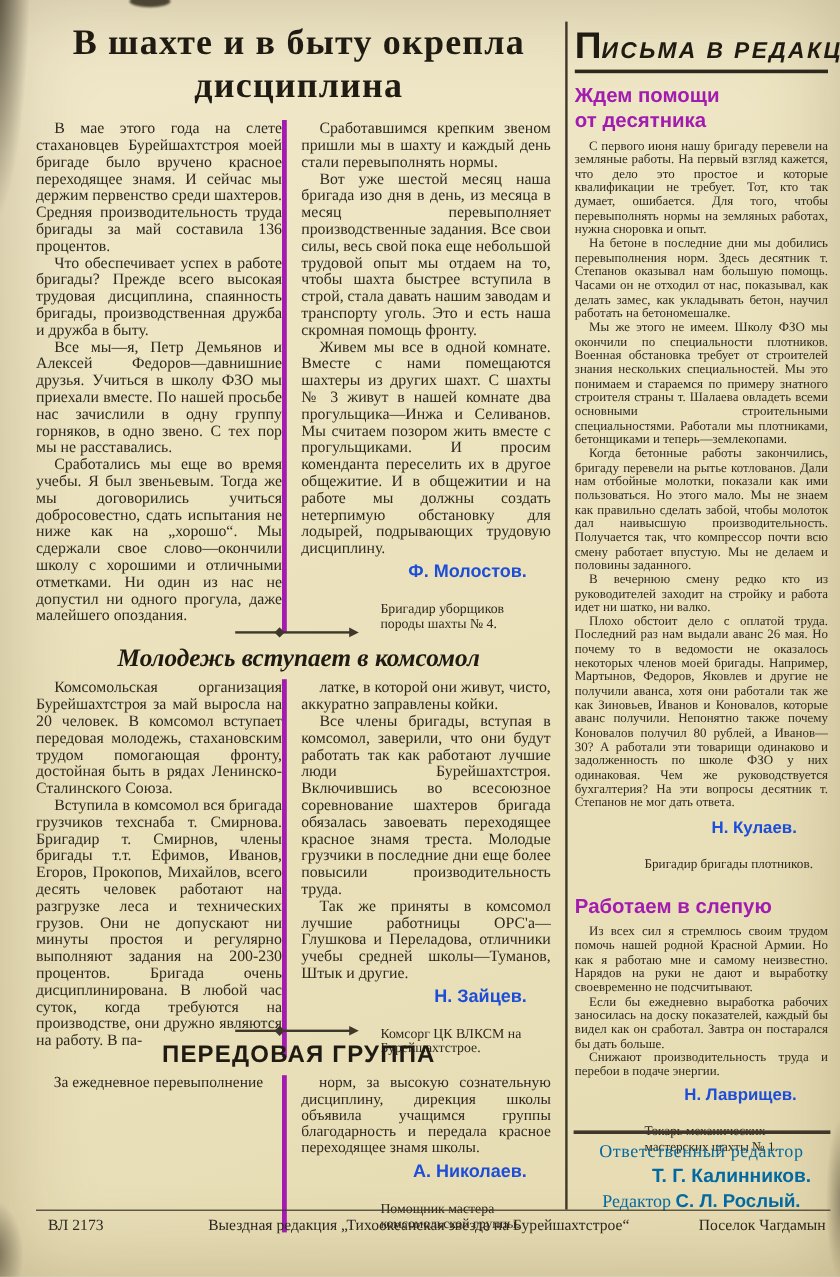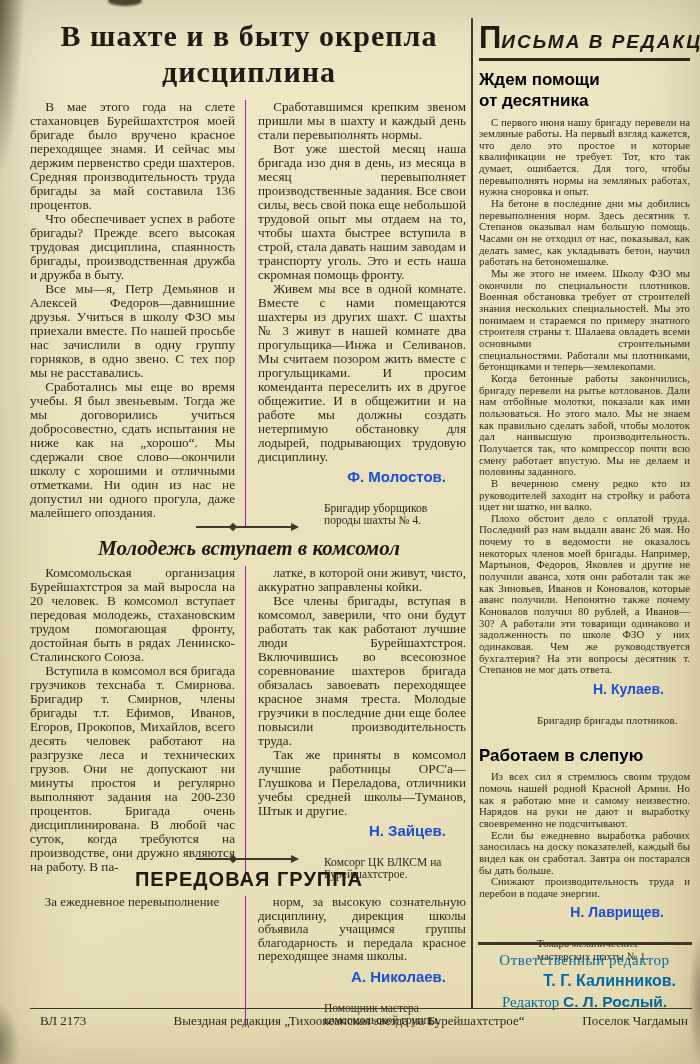--- a/index.html
+++ b/index.html
@@ -23,21 +23,21 @@
   .hline{position:absolute;background:#3f382a;height:1px;}
   .hline.thick{height:3px;}
 
   
   #headline{
     position:absolute;left:30px;top:18px;width:438px;text-align:center;
     font-weight:bold;font-size:30px;line-height:1.2;color:#1f1a12;
     letter-spacing:1px;
   }
   .cols{position:absolute;left:30px;width:438px;display:flex;}
-  .col1{width:205px;padding-right:10px;border-right:1px solid #a21caf;}
+  .col1{width:205px;border-right:4px solid #a21caf;}
   .col2{width:208px;padding-left:12px;}
   .cols .para{margin:0;text-indent:1.15em;text-align:justify;
     font-size:13.2px;line-height:1.06;}
   #art1{top:100px;}
   #sec2{top:566px;}
   #sec3{top:896px;}
   #sec3 .para{font-size:12.9px;line-height:1.05;}
 
   .sig{font-family:"Liberation Sans",sans-serif;font-weight:bold;
     font-size:15px;text-align:right;padding-right:20px;margin-top:4px;color:#1d4ed8;}
@@ -69,21 +69,21 @@
   #letterA{top:20px;}
   #letterB{top:737px;}
   #masthead{
     font-family:"Liberation Sans",sans-serif;font-style:italic;font-weight:bold;
     color:#1f1a12;border-bottom:3px solid #2e281c;padding-bottom:2px;
     letter-spacing:2px;font-size:19px;white-space:nowrap;
   }
   #masthead .cap{font-size:31px;font-style:normal;letter-spacing:0;}
   .letter-title{
     font-family:"Liberation Sans",sans-serif;font-weight:bold;font-size:17px;
-    line-height:1.25;color:#000000;margin-top:8px;margin-bottom:5px;
+    line-height:1.25;color:#a21caf;margin-top:8px;margin-bottom:5px;
   }
   .letters .para{margin:0;text-indent:1.1em;text-align:justify;
     font-size:10.8px;line-height:1.08;}
   .letters .sig{font-size:14px;padding-right:26px;margin-top:5px;}
   .letters .sigrole{font-size:11px;margin-left:58px;}
 
   #editors{position:absolute;left:479px;top:952px;width:211px;color:#0369a1;}
   #editors .ed1{font-size:15px;text-align:center;letter-spacing:.5px;}
   #editors .ed2{font-family:"Liberation Sans",sans-serif;font-weight:bold;
     font-size:16px;text-align:right;padding-right:14px;margin-top:3px;}

